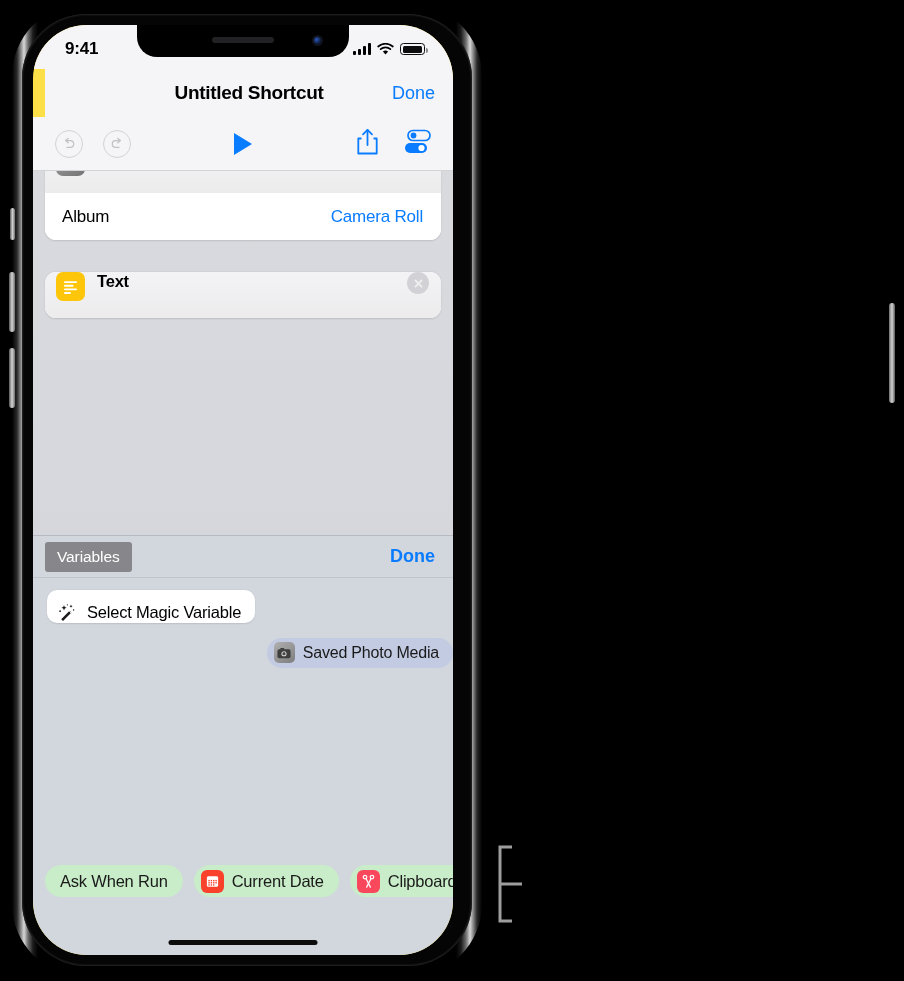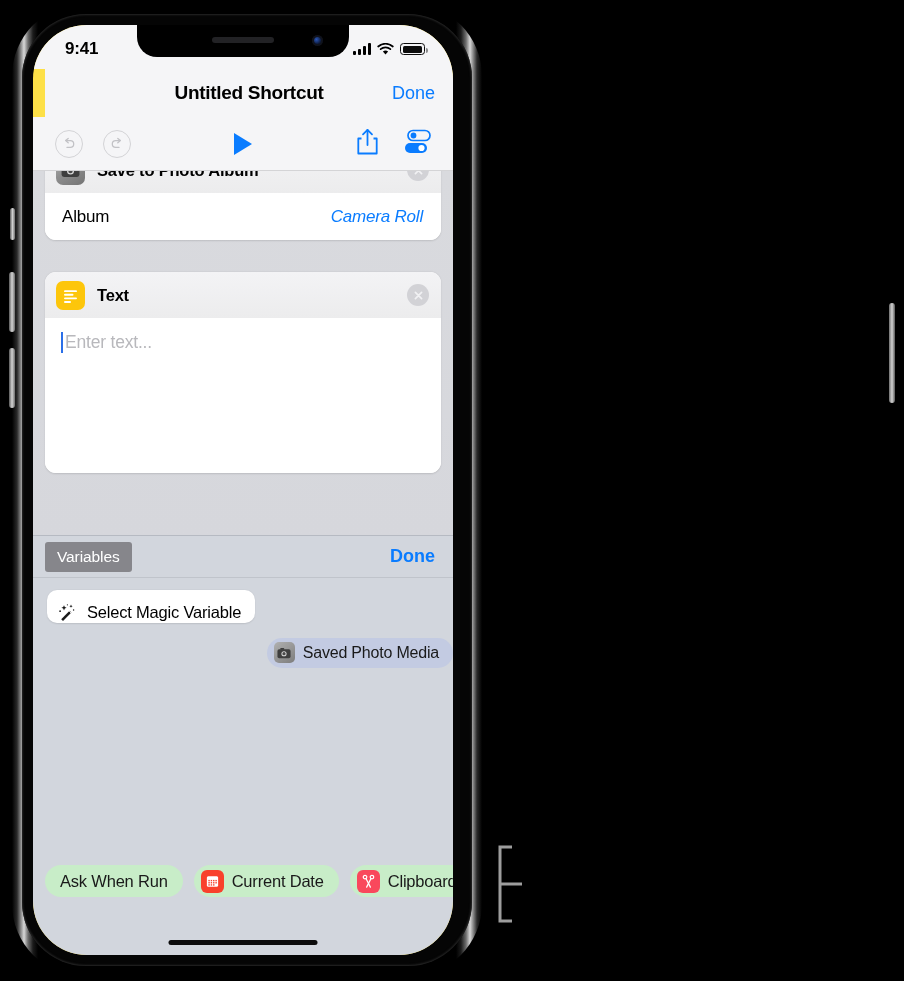--- a/index.html
+++ b/index.html
@@ -276,21 +276,20 @@
   }
   .card.clipped-top {
     margin-top: -24px;
     border-top-left-radius: 11px;
     border-top-right-radius: 11px;
   }
   .card-head {
     background: linear-gradient(180deg,#f3f3f5,#ececed);
     height: 46px;
     display: flex;
-    align-items: center;
     padding: 0 12px 0 11px;
     position: relative;
   }
   .card-title {
     font-size: 16.5px;
     font-weight: bold;
     color: #000;
     margin-left: 12px;
     letter-spacing: -0.2px;
   }
@@ -307,21 +306,21 @@
 
   .param-row {
     height: 47px;
     display: flex;
     align-items: center;
     justify-content: space-between;
     padding: 0 18px 0 17px;
     background: #ffffff;
   }
   .param-label { font-size: 17px; color: #000; letter-spacing: -0.2px; }
-  .param-value { font-size: 17px; color: #0a7cff; letter-spacing: -0.2px; cursor: pointer; font-style: italic; }
+  .param-value { font-size: 17px; color: #0a7cff; letter-spacing: -0.2px; cursor: pointer; }
 
   .card-gap { height: 32px; }
 
   
   .app-icon {
     width: 29px; height: 29px;
     border-radius: 7px;
     display: flex; align-items: center; justify-content: center;
     flex: none;
   }
@@ -615,24 +614,20 @@
               <rect x="2" y="9.4" width="13" height="1.9" rx="0.95" fill="#ffffff"></rect>
               <rect x="2" y="13.0" width="7" height="1.9" rx="0.95" fill="#ffffff"></rect>
             </svg>
           </div>
           <div class="card-title">Text</div>
           <div class="close-x">
             <svg width="11" height="11" viewBox="0 0 11 11">
               <path d="M2.4 2.4 L8.6 8.6 M8.6 2.4 L2.4 8.6" stroke="#f1f1f3" stroke-width="1.7" stroke-linecap="round"></path>
             </svg>
           </div>
-        </div>
-        <div class="text-body">
-          <div class="caret"></div>
-          <div class="text-placeholder">Enter text...</div>
         </div>
       </div>
 
     </div>
 
     <div class="var-panel">
 
       <div class="var-bar">
         <div class="var-btn">Variables</div>
         <div class="var-done">Done</div>

